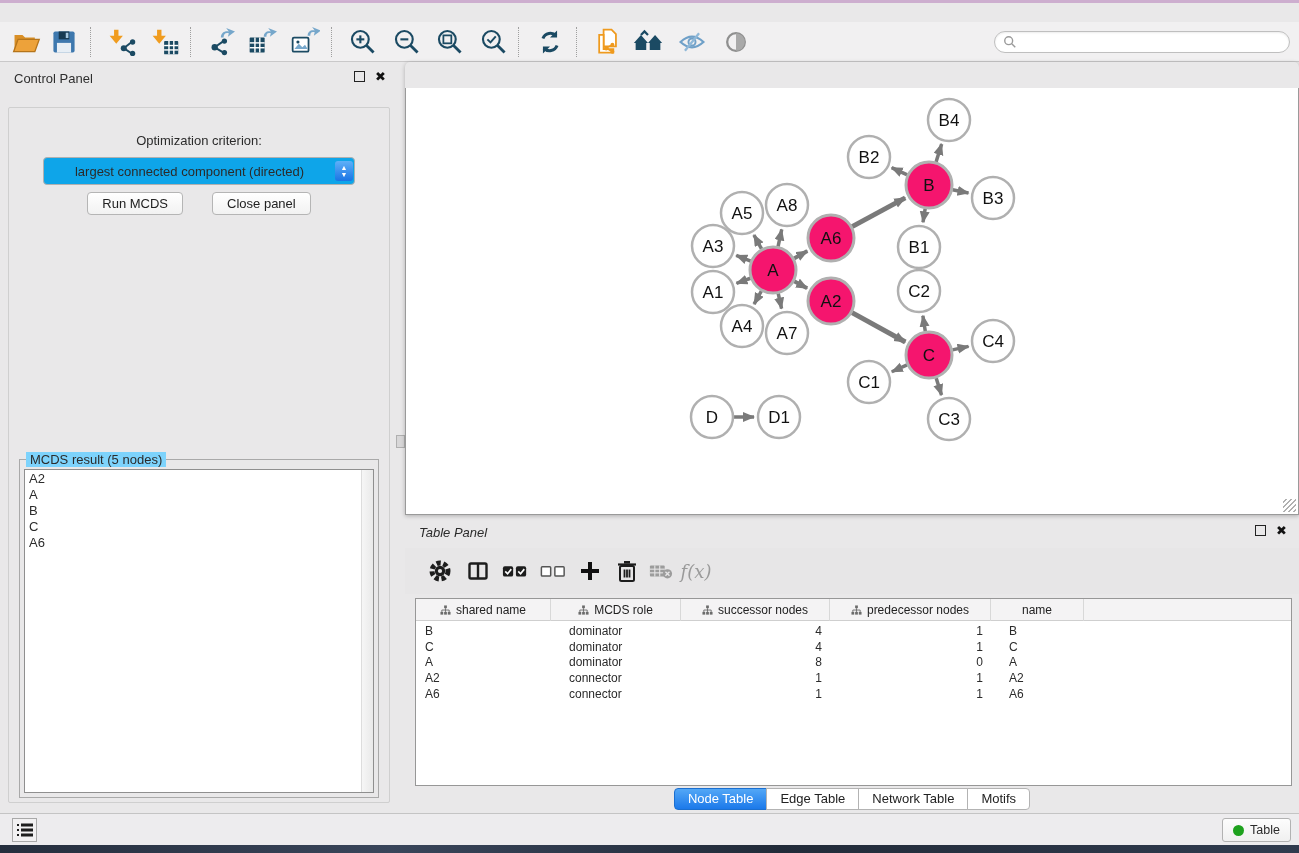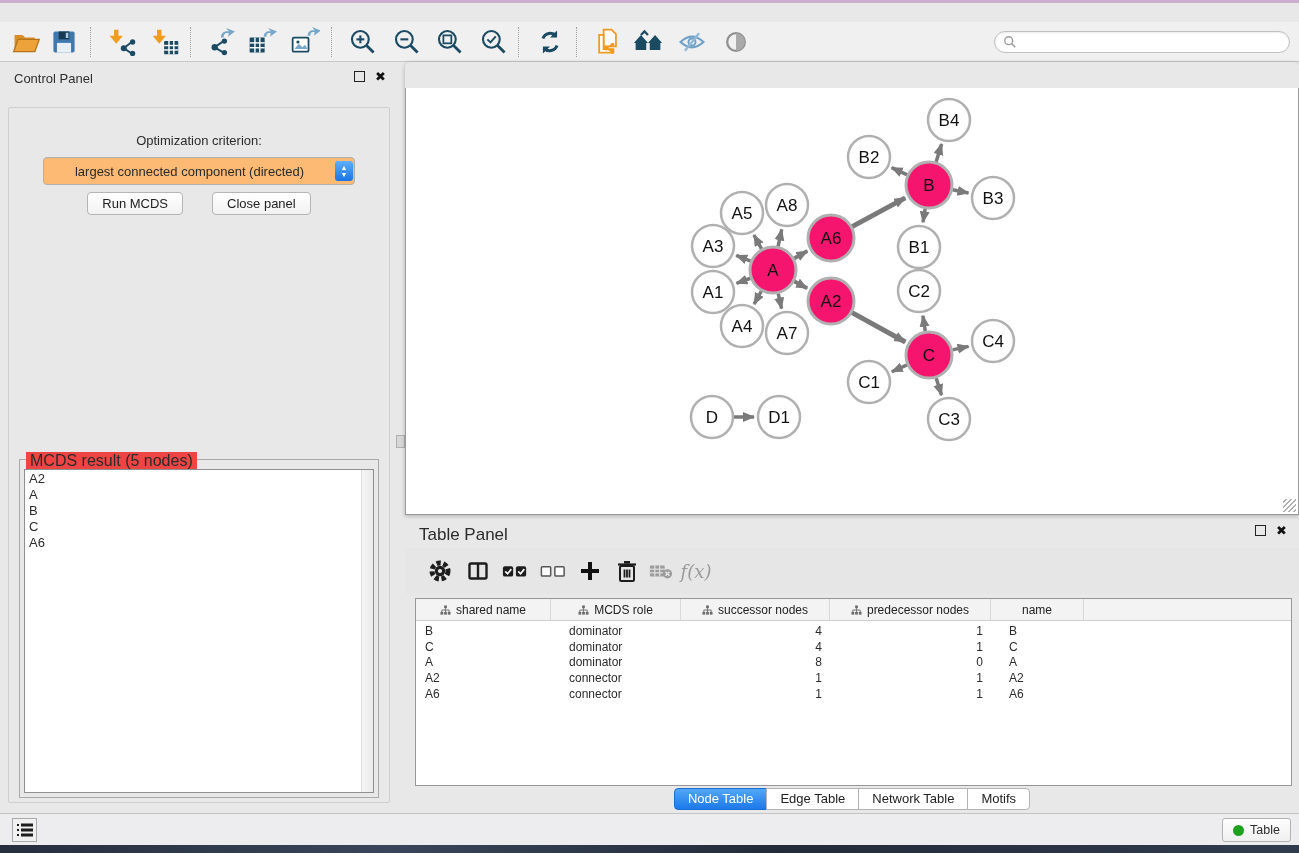--- a/index.html
+++ b/index.html
@@ -38,32 +38,32 @@
   .tabrow { position:absolute; left:0; right:0; display:flex; justify-content:center; z-index:3; }
   #cp-tabs { top:34px; }
   .tab { border:1px solid #b3b3b3; background:#fff; color:#222; font-size:13px; padding:2px 13px 3px;
     margin-left:-1px; cursor:pointer; white-space:nowrap; }
   .tab:first-child { border-radius:4px 0 0 4px; margin-left:0; }
   .tab:last-child { border-radius:0 4px 4px 0; }
   .tab.active { background:linear-gradient(#53a7f6,#1b79ea); border-color:#1b6fd0; color:#fff; }
   #cp-content { position:absolute; left:8px; right:8px; top:45px; height:696px;
     border:1px solid #cfcfcf; background:#e9e8e9; border-radius:2px; }
   #opt-label { position:absolute; left:0; right:0; top:25px; text-align:center; font-size:13px; }
-  #criterion-select { position:absolute; left:34px; right:34px; top:49px; height:28px; background:#fdba74;
+  #criterion-select { position:absolute; left:34px; right:34px; top:49px; height:28px; background:#0ea5e9;
     border:1px solid #b0b0b0; border-radius:4px; display:flex; align-items:center; cursor:pointer; }
   #criterion-value { flex:1; text-align:center; font-size:13px; }
   .spinner { width:18px; height:20px; margin-right:1px; border-radius:3px;
     background:linear-gradient(#5fb0f8,#1a74e4); display:flex; flex-direction:column; align-items:center; justify-content:center; gap:1px; }
   .spinner span { color:#fff; font-size:7px; line-height:6px; }
   #cp-buttons { position:absolute; left:0; right:0; top:84px; display:flex; justify-content:center; gap:29px; }
   .btn { background:linear-gradient(#ffffff,#f2f2f2); border:1px solid #b5b5b5; border-radius:4px;
     font-size:13px; padding:3px 14px; cursor:pointer; color:#222; }
   #mcds-fieldset { position:absolute; left:10px; right:10px; top:351px; height:339px;
     border:1px solid #a9a9a9; }
-  #mcds-legend { position:absolute; left:6px; top:-8px; background:#ef4444; padding:0 4px; font-size:16px; }
+  #mcds-legend { position:absolute; left:6px; top:-8px; background:#7dd3fc; padding:0 4px; font-size:13px; }
   #mcds-result-list { position:absolute; left:4px; right:4px; top:9px; bottom:4px; background:#fff;
     border:1px solid #8f8f8f; overflow:hidden; padding:1px 0 0 4px; font-size:13px; line-height:16px; }
   #mcds-scroll { position:absolute; right:5px; top:10px; bottom:5px; width:12px;
     background:linear-gradient(90deg,#f6f6f6,#e9e9e9); border-left:1px solid #ddd; }
   .mcds-item { height:16px; }
 
   
   #divider-handle { position:absolute; left:396px; top:373px; width:9px; height:13px;
     background:#d8d7d8; border:1px solid #b0b0b0; cursor:col-resize; }
 
@@ -76,21 +76,21 @@
   #nw-titlebar .lights { top:7px; left:12px; }
   #nw-title { position:absolute; left:0; right:0; top:5px; text-align:center; font-size:13px; color:#303030; }
   #nw-canvas { position:absolute; left:0; top:26px; width:894px; height:427px; background:#fff;
     border:1px solid #9a9a9a; border-top:none; }
   #graph-svg { position:absolute; left:1px; top:0; }
   #resize-grip { position:absolute; right:2px; bottom:2px; width:13px; height:13px;
     background:repeating-linear-gradient(135deg, transparent 0 2px, #b0b0b0 2px 3.5px); }
 
   
   #table-panel { position:absolute; left:405px; top:455px; width:894px; height:296px; }
-  #tp-header { position:absolute; left:14px; top:8px; font-size:17px; }
+  #tp-header { position:absolute; left:14px; top:8px; font-size:13px;font-style:italic; }
   #tp-btns { position:absolute; right:12px; top:8px; display:flex; gap:10px; align-items:center; }
   #tp-toolbar { position:absolute; left:0; right:0; top:31px; height:46px; background:#e7e6e7; }
   .tp-icon { position:absolute; top:8px; width:30px; height:30px; display:flex; align-items:center; justify-content:center; cursor:pointer; }
   .tp-icon.disabled { cursor:default; }
   #fx-label { font-family:"DejaVu Serif","Liberation Serif",serif; font-style:italic; font-size:18px; color:#9a9a9a; }
   #node-table { position:absolute; left:10px; top:81px; width:877px; height:188px; background:#fff;
     border:1px solid #979797; overflow:hidden; }
   #nt-header { position:absolute; left:0; top:0; right:0; height:22px; background:#f4f3f4; border-bottom:1px solid #cfcfcf; }
   .nt-hcell { position:absolute; top:0; height:22px; display:flex; align-items:center; justify-content:center;
     gap:5px; font-size:12px; color:#222; border-right:1px solid #d8d8d8; cursor:pointer; }

